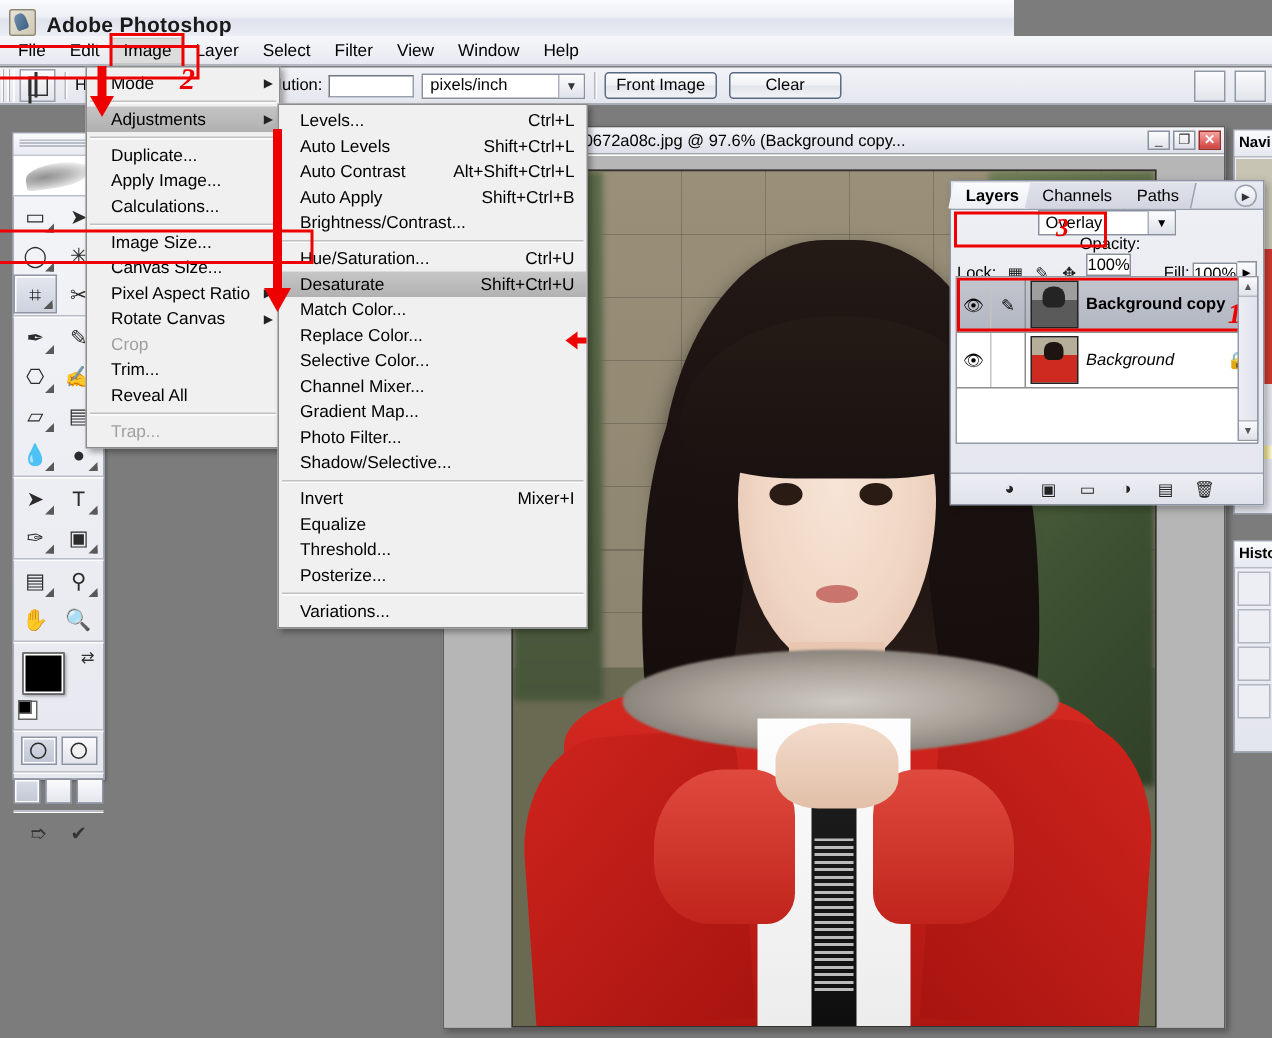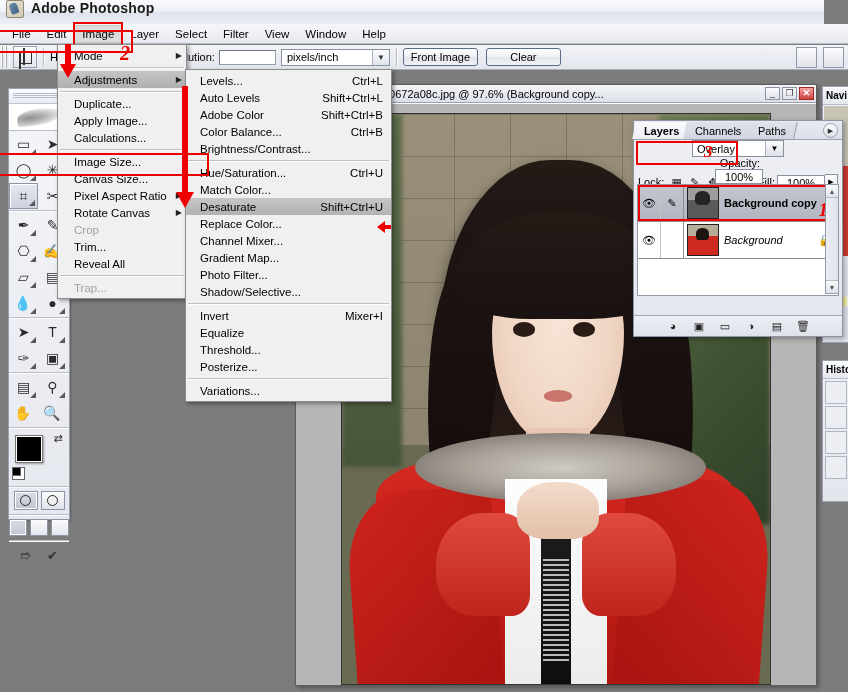--- a/index.html
+++ b/index.html
@@ -5,24 +5,24 @@
   html,body{margin:0;padding:0;}
   body{
     width:848px;height:692px;overflow:hidden;position:relative;
     background:#7c7c7c;
     font-family:"Liberation Sans", sans-serif;
     font-size:11px;color:#000;
     -webkit-font-smoothing:none;
   }
   
   #titlebar{
-    position:absolute;left:0;top:0;width:824px;height:24px;
+    position:absolute;left:0;top:0;width:676px;height:24px;
     background:linear-gradient(to bottom,#fbfbfd 0%,#eef0f6 45%,#dfe2ec 55%,#eceef5 100%);
     border-bottom:1px solid #b8bcc8;
-    display:flex;align-items:flex-start;
+    display:flex;align-items:flex-end;
   }
   #app-icon{
     width:16px;height:16px;margin-left:6px;margin-right:7px;position:relative;
     background:linear-gradient(135deg,#e8e4d6 0%,#cfc9b4 100%);
     border:1px solid #8d8771;border-radius:2px;
   }
   #app-icon:after{
     content:"";position:absolute;left:3px;top:2px;width:8px;height:11px;
     background:linear-gradient(135deg,#6f8fae 0%,#3d5f80 100%);
     transform:rotate(-20deg);border-radius:40% 40% 20% 20%;
@@ -279,21 +279,21 @@
     display:flex;align-items:center;box-sizing:border-box;position:relative;
   }
   #blend-select .txt{padding-left:4px;flex:1;}
   #blend-select .arw{width:17px;height:15px;border-left:1px solid #aab0bb;
     background:linear-gradient(to bottom,#fdfdfe,#dde0e9);
     display:flex;align-items:center;justify-content:center;font-size:8px;}
   #blend-hl{position:absolute;left:2px;top:1px;width:98px;height:20px;border:2px solid #ee0000;pointer-events:none;}
   .lp-num{position:absolute;color:#ee0000;font-weight:bold;font-style:italic;
     font-family:"Liberation Serif",serif;font-size:17px;pointer-events:none;}
   .lp-inlabel{margin-left:4px;font-size:11px;}
-  .lp-numfield{width:48px;height:15px;border:1px solid #8a919e;background:#fff;
+  .lp-numfield{width:30px;height:15px;border:1px solid #8a919e;background:#fff;
     font-size:11px;text-align:center;line-height:15px;box-sizing:border-box;margin-left:2px;}
   .lp-spin{width:12px;height:15px;border:1px solid #8a919e;border-left:none;
     background:linear-gradient(to bottom,#fdfdfe,#dde0e9);display:flex;align-items:center;justify-content:center;font-size:7px;}
   #lp-lockrow{height:20px;display:flex;align-items:center;padding:0 4px;margin-top:11px;}
   #lp-lockrow .lbl{margin-right:5px;}
   .lock-ic{width:15px;height:15px;margin-right:3px;display:flex;align-items:center;justify-content:center;font-size:11px;color:#222;}
   #lp-list{position:absolute;left:3px;top:63px;right:3px;height:110px;
     background:#fff;border:1px solid #9199a6;overflow:hidden;}
   .layer-row{height:36px;display:flex;align-items:center;border-bottom:1px solid #8e8e8e;position:relative;}
   .layer-row.selected{background:linear-gradient(to bottom,#c3c6cf,#b2b6c1);}
@@ -691,44 +691,47 @@
 <div id="adj-menu">
   <div class="arow">
     <span>Levels...</span>
     <span class="sc">Ctrl+L</span>
   </div>
   <div class="arow">
     <span>Auto Levels</span>
     <span class="sc">Shift+Ctrl+L</span>
   </div>
   <div class="arow">
-    <span>Adobe Color</span>
+    <span>Auto Contrast</span>
+    <span class="sc">Alt+Shift+Ctrl+L</span>
+  </div>
+  <div class="arow">
+    <span>Auto Apply</span>
     <span class="sc">Shift+Ctrl+B</span>
-  </div>
-  <div class="arow">
-    <span>Color Balance...</span>
-    <span class="sc">Ctrl+B</span>
   </div>
   <div class="arow">
     <span>Brightness/Contrast...</span>
   </div>
   <div class="msep"></div>
   <div class="arow">
     <span>Hue/Saturation...</span>
     <span class="sc">Ctrl+U</span>
-  </div>
-  <div class="arow">
-    <span>Match Color...</span>
   </div>
   <div class="arow hl">
     <span>Desaturate</span>
     <span class="sc">Shift+Ctrl+U</span>
   </div>
   <div class="arow">
+    <span>Match Color...</span>
+  </div>
+  <div class="arow">
     <span>Replace Color...</span>
+  </div>
+  <div class="arow">
+    <span>Selective Color...</span>
   </div>
   <div class="arow">
     <span>Channel Mixer...</span>
   </div>
   <div class="arow">
     <span>Gradient Map...</span>
   </div>
   <div class="arow">
     <span>Photo Filter...</span>
   </div>

